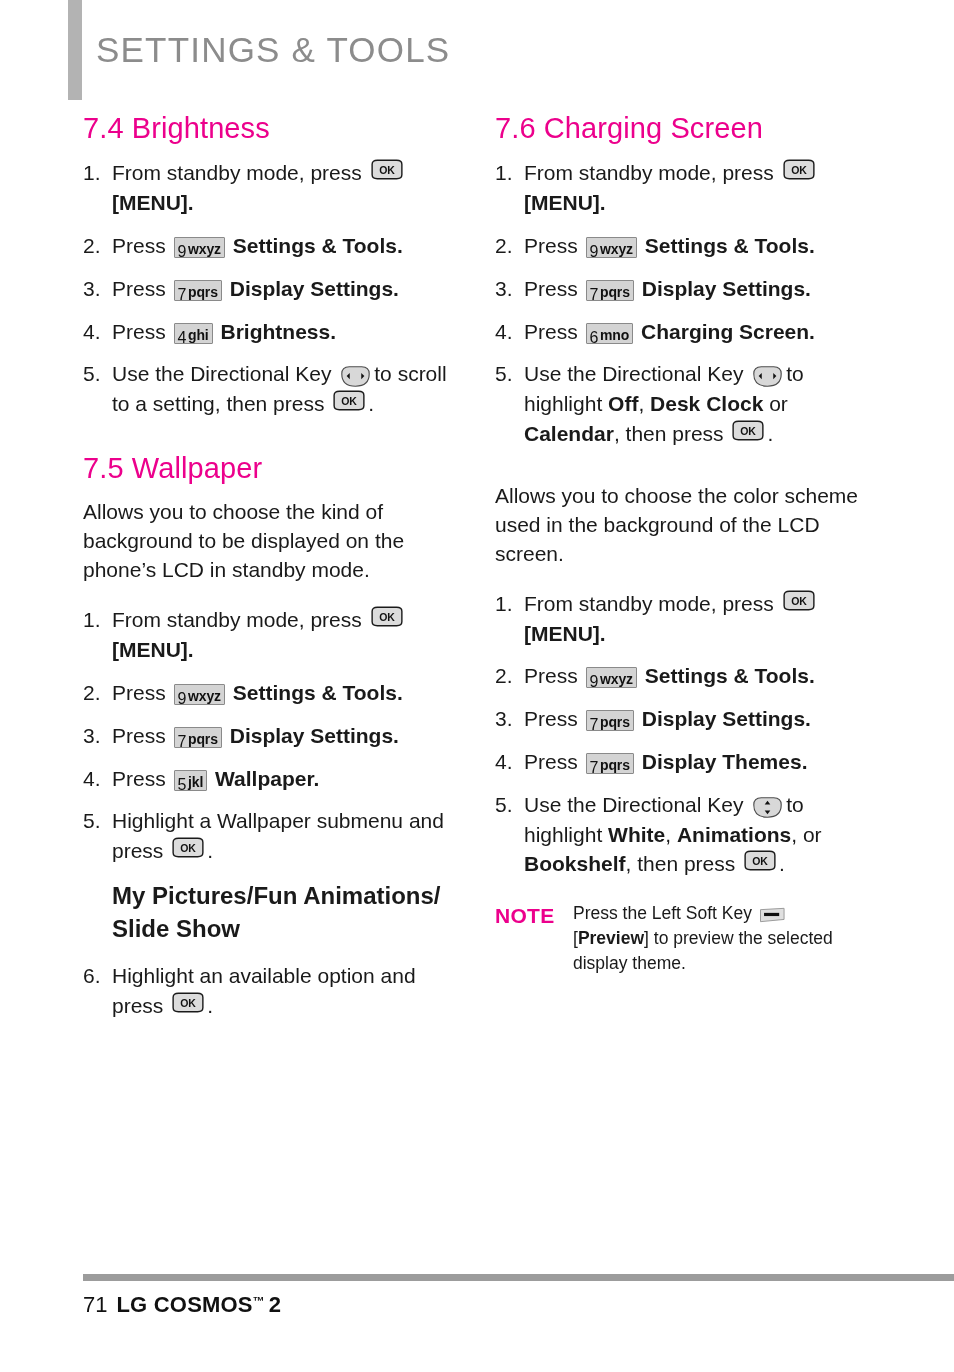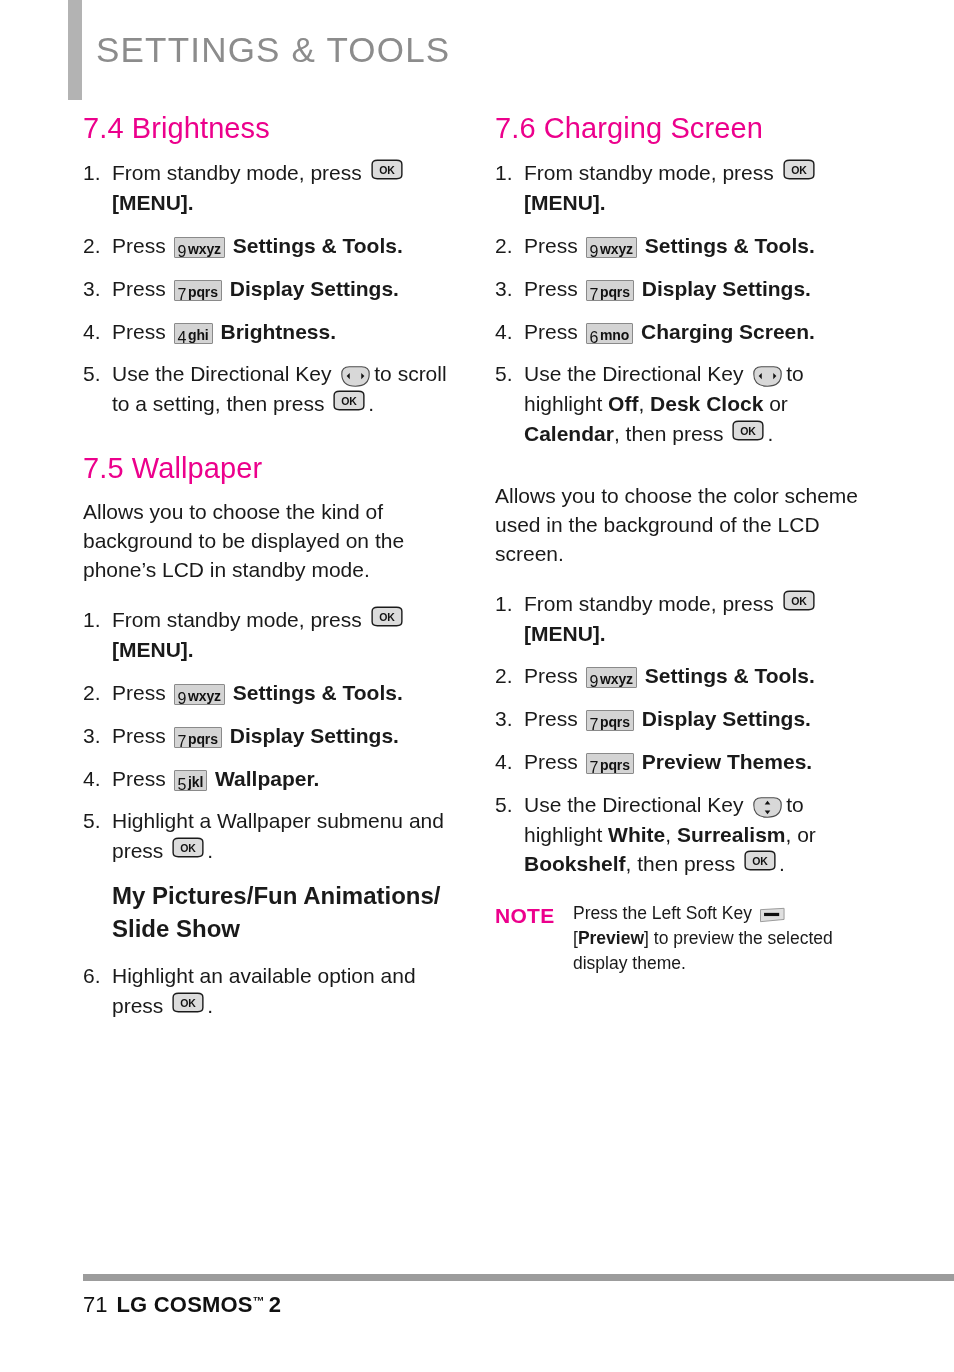--- a/index.html
+++ b/index.html
@@ -373,33 +373,33 @@
       <b>Settings &amp; Tools.</b>
     </li>
     <li>
       <span class="step-num">3.</span><span>Press</span>
       <span class="key-num"><span class="kn">7</span><span class="kl">pqrs</span></span>
       <b>Display Settings.</b>
     </li>
     <li>
       <span class="step-num">4.</span><span>Press</span>
       <span class="key-num"><span class="kn">7</span><span class="kl">pqrs</span></span>
-      <b>Preview Themes.</b>
+      <b>Display Themes.</b>
     </li>
     <li style="margin-bottom:0">
       <span class="step-num">5.</span><span>Use the Directional Key</span>
       <span class="key-dir">
         <svg viewBox="0 0 36 26" width="33" height="23">
             <path d="M2.5 10 Q2.5 2 11 2 L25 2 Q33.5 2 33.5 10 Q33.5 24 18 24 Q2.5 24 2.5 10 Z" fill="#d8d8d8" stroke="#4d4d4d" stroke-width="1.3"></path>
             <path d="M18 5.5 L14.8 9.5 L21.2 9.5 Z" fill="#111"></path>
             <path d="M18 20.5 L14.8 16.5 L21.2 16.5 Z" fill="#111"></path>
           </svg>
       </span><span>to highlight</span>
       <b>White</b><span>,</span>
-      <b>Surrealism</b><span>, or</span>
+      <b>Animations</b><span>, or</span>
       <b>Bookshelf</b><span>, then press</span>
       <span class="key-ok">
         <svg viewBox="0 0 40 24" width="36" height="21">
             <path d="M3 6 Q3 1.5 9 1.5 L31 1.5 Q37 1.5 37 6 L37 18 Q37 22.5 31 22.5 L9 22.5 Q3 22.5 3 18 Z" fill="#dcdcdc" stroke="#1a1a1a" stroke-width="1.6"></path>
             <text x="20" y="16.6" font-family="Liberation Sans, sans-serif" font-size="12" font-weight="700" text-anchor="middle" fill="#111">OK</text>
           </svg>
       </span><span>.</span>
     </li>
   </ol>
 

